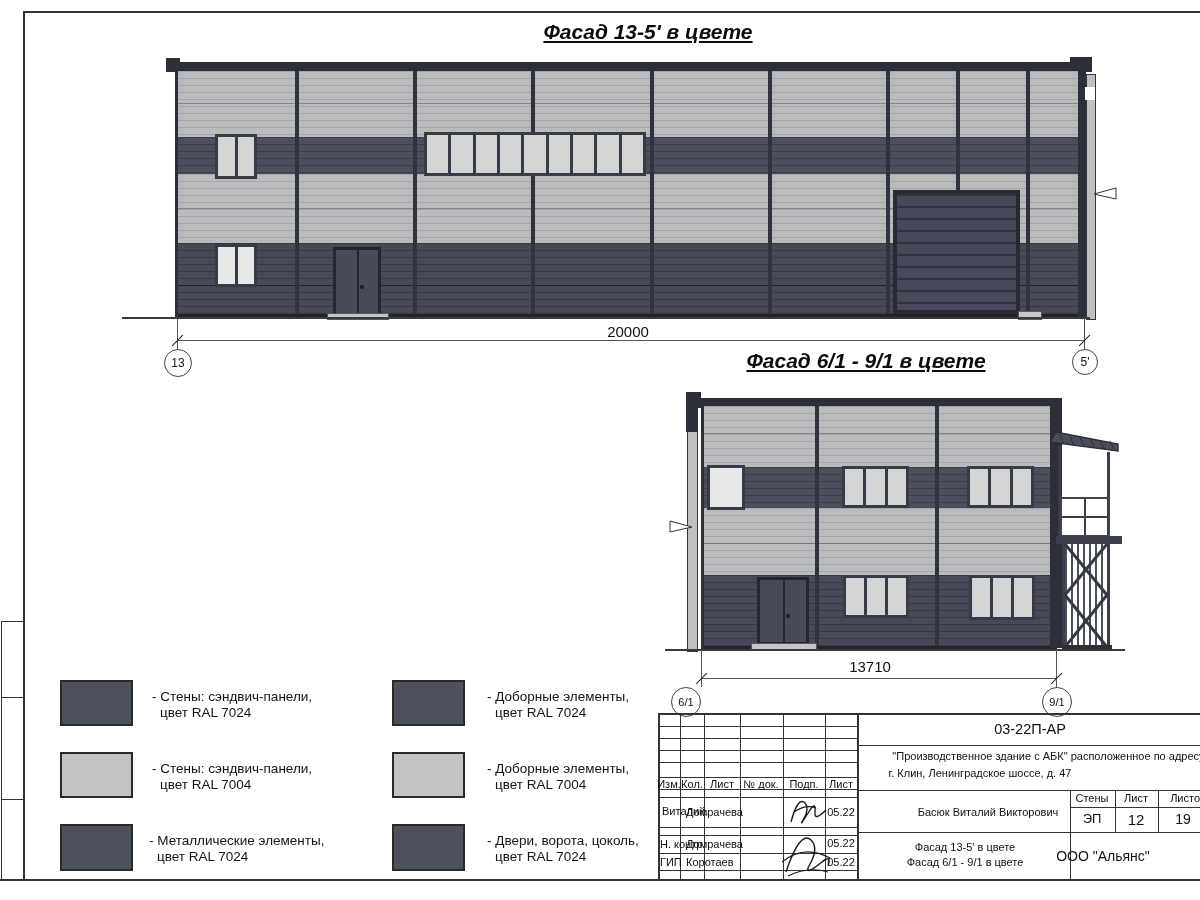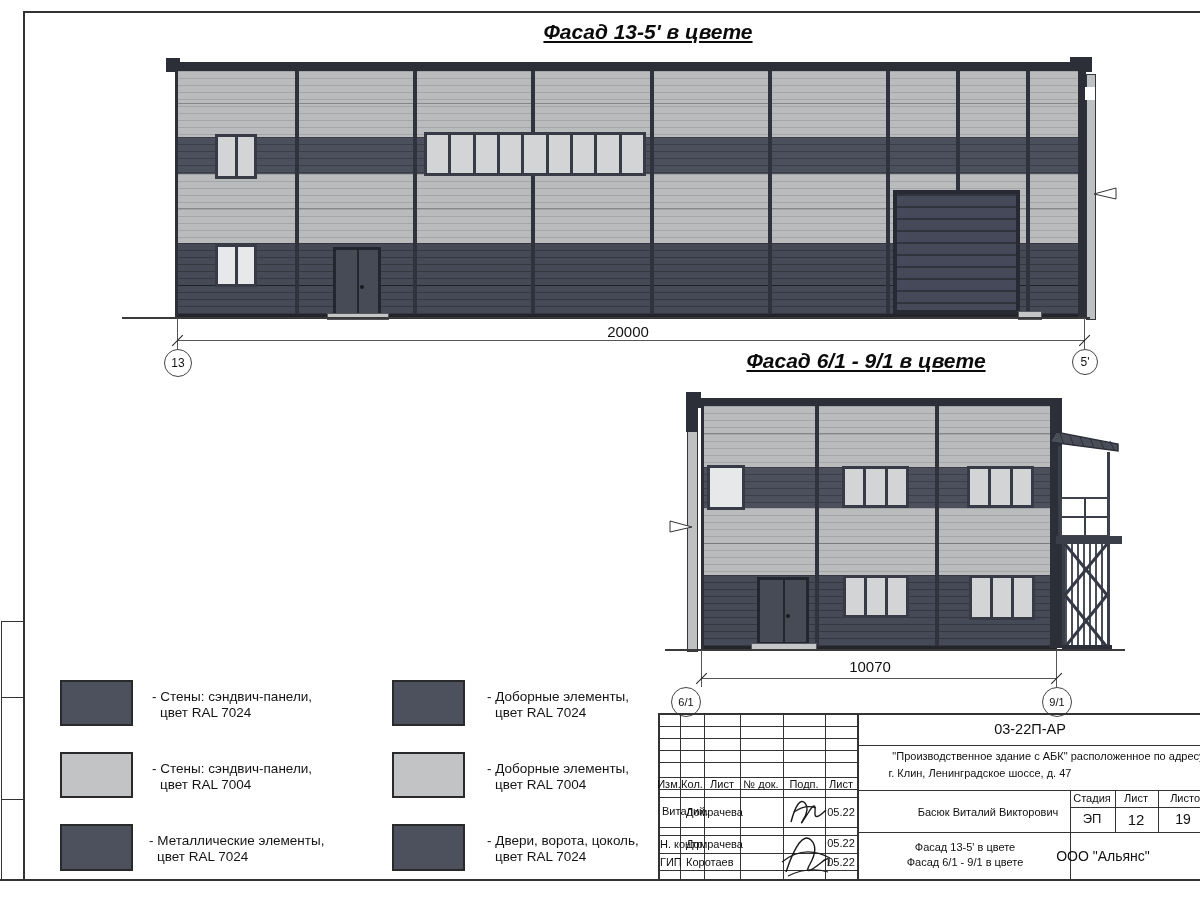--- a/index.html
+++ b/index.html
@@ -213,21 +213,21 @@
     <path d="M2 2 L24 8 L2 13 Z" fill="#fff" stroke="#333" stroke-width="1"></path>
   </svg>
 
   <div class="a gline" style="left:665px;top:649px;width:460px;height:2px"></div>
 
   <div class="a dline" style="left:701px;top:650px;width:1px;height:37px"></div>
   <div class="a dline" style="left:1056px;top:650px;width:1px;height:37px"></div>
   <div class="a dline" style="left:701px;top:678px;width:356px;height:1px"></div>
   <div class="a slash" style="left:694px;top:678px"></div>
   <div class="a slash" style="left:1049px;top:678px"></div>
-  <div class="a dimtxt" style="left:870px;top:658px">10070</div>
+  <div class="a dimtxt" style="left:870px;top:658px">13710</div>
   <div class="a bubble" style="left:671px;top:687px;width:30px;height:30px;font-size:11px">
     <span>6/1</span>
   </div>
   <div class="a bubble" style="left:1042px;top:687px;width:30px;height:30px;font-size:11px">
     <span>9/1</span>
   </div>
 </div>
 
 <div>
   <div class="a legend-sw lg-dark" style="left:60px;top:680px;width:73px;height:46px"></div>
@@ -318,21 +318,21 @@
   <svg class="a" style="left:778px;top:826px" width="60" height="54" viewBox="0 0 60 54">
     <path d="M8 46 Q22 4 33 14 Q41 22 32 38 Q24 52 44 36 Q54 28 50 40" fill="none" stroke="#1a1a1a" stroke-width="1.4"></path>
     <path d="M4 36 Q26 18 52 32" fill="none" stroke="#1a1a1a" stroke-width="1.1"></path>
     <path d="M10 50 Q30 40 50 46" fill="none" stroke="#1a1a1a" stroke-width="1.1"></path>
   </svg>
 
   <div class="a tbc" style="left:1030px;top:721px;font-size:14.5px;white-space:nowrap">03-22П-АР</div>
   <div class="a tbt tbc" style="left:1050px;top:750px">"Производственное здание с АБК" расположенное по адресу:</div>
   <div class="a tbt tbc" style="left:980px;top:767px">г. Клин, Ленинградское шоссе, д. 47</div>
   <div class="a tbt tbc" style="left:988px;top:806px">Басюк Виталий Викторович</div>
-  <div class="a tbt tbc" style="left:1092px;top:792px">Стадия</div>
+  <div class="a tbt tbc" style="left:1092px;top:792px">Стены</div>
   <div class="a tbt tbc" style="left:1136px;top:792px">Лист</div>
   <div class="a tbt tbc" style="left:1188px;top:792px">Листов</div>
   <div class="a tbc" style="left:1092px;top:811px;font-size:13px">ЭП</div>
   <div class="a tbc" style="left:1136px;top:811px;font-size:15px">12</div>
   <div class="a tbc" style="left:1183px;top:811px;font-size:14px">19</div>
   <div class="a tbt tbc" style="left:965px;top:841px">Фасад 13-5' в цвете</div>
   <div class="a tbt tbc" style="left:965px;top:856px">Фасад 6/1 - 9/1 в цвете</div>
   <div class="a tbc" style="left:1103px;top:848px;font-size:14px;white-space:nowrap">ООО "Альянс"</div>
 </div>
 

